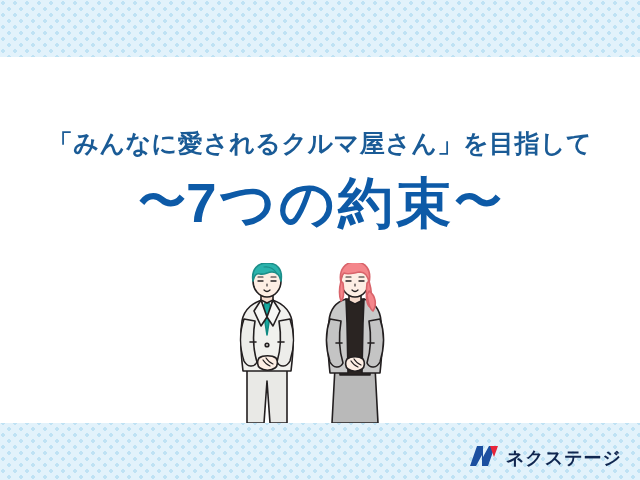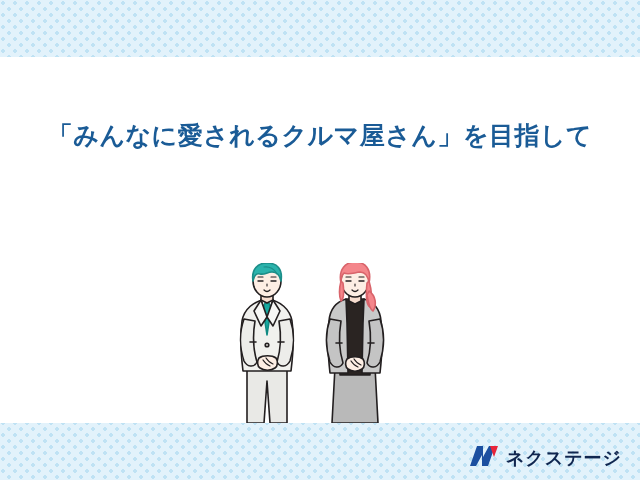--- a/index.html
+++ b/index.html
@@ -33,21 +33,21 @@
     width: 640px;
     height: 366px;
     background: #ffffff;
     overflow: hidden;
   }
 
   
   .headline {
     position: absolute;
     left: 0;
-    top: 65px;
+    top: 73px;
     width: 640px;
     text-align: center;
     color: #1a5b96;
     font-size: 25px;
     font-weight: bold;
     letter-spacing: 0.5px;
     line-height: 1.1;
     white-space: nowrap;
   }
 
@@ -114,20 +114,23 @@
 </style>
 </head>
 <body>
 
 <div class="banner">
 
   <div class="panel">
 
     <div class="headline">「みんなに愛されるクルマ屋さん」を目指して</div>
 
+    <div class="subhead">
+      <span class="tilde">〜</span><span>7つの約束</span><span class="tilde">〜</span>
+    </div>
 
     <div class="illustration">
       <svg width="200" height="160" viewBox="0 0 200 160" xmlns="http://www.w3.org/2000/svg">
         <g stroke="#231f20" stroke-width="1.6" stroke-linejoin="round" stroke-linecap="round">
 
           <g>
 
             <path d="M27 106 L27 160 L44 160 L47 118 L50 160 L67 160 L67 106 Z" fill="#e9e9e6"></path>
 
             <path d="M46 36

